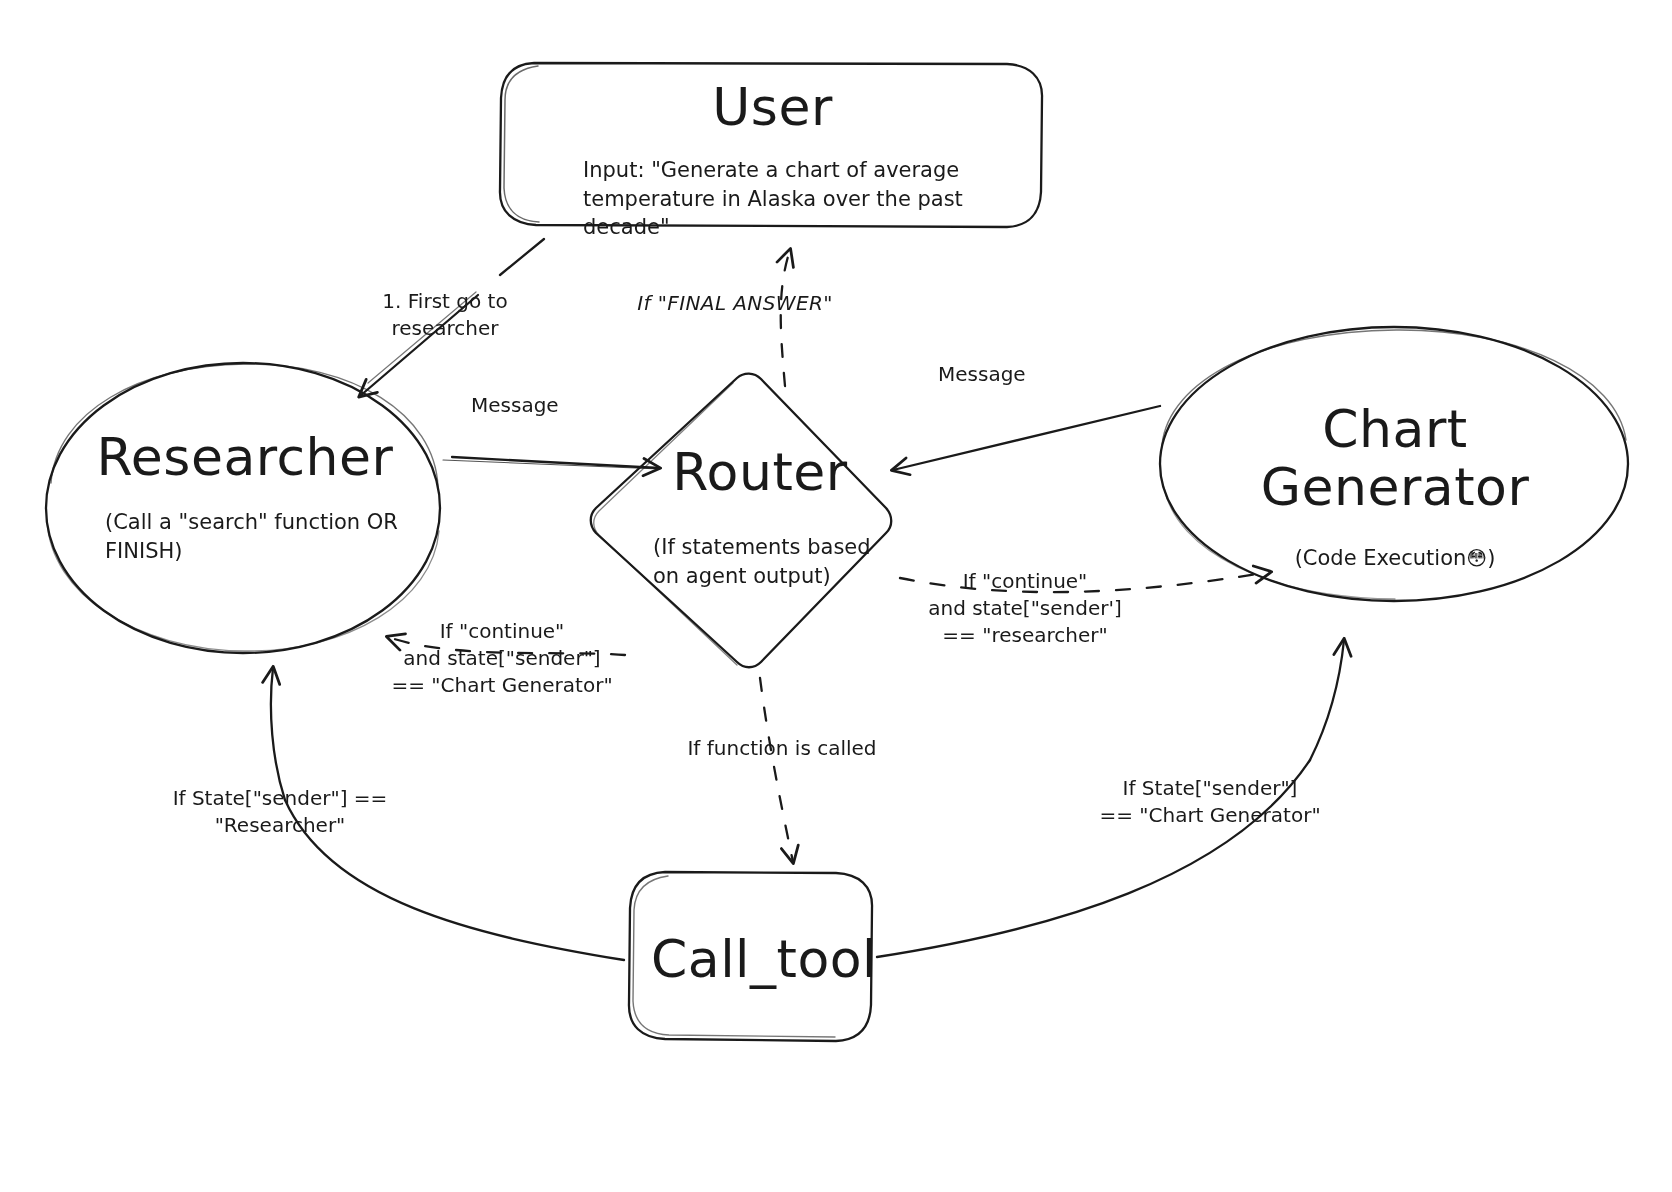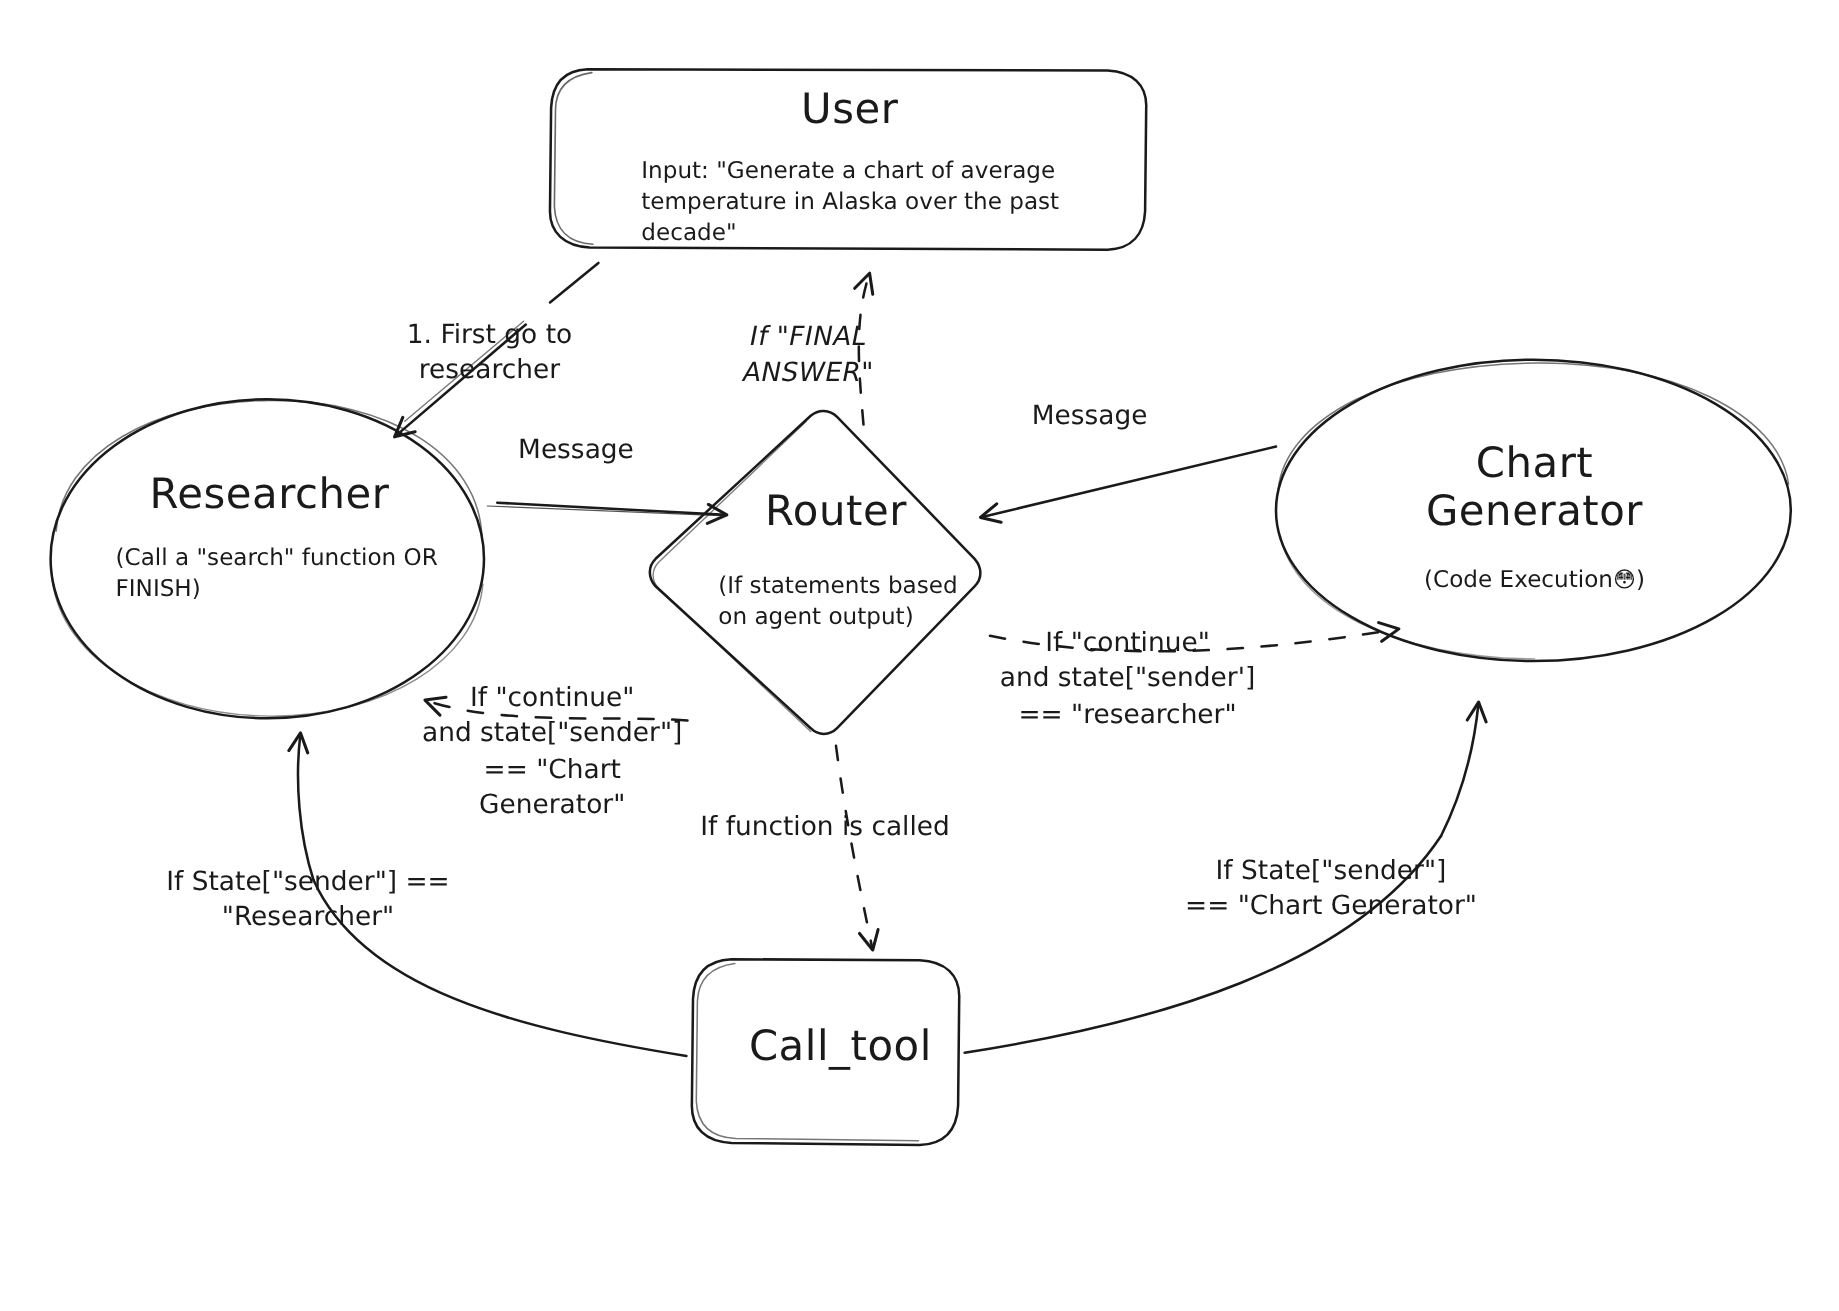--- a/index.html
+++ b/index.html
@@ -24,34 +24,34 @@
     width: 1672px;
     height: 1192px;
   }
   .node-text {
     position: absolute;
     text-align: center;
     color: #1a1a1a;
     pointer-events: none;
   }
   .node-title {
-    font-size: 38px;
+    font-size: 52px;
     font-weight: 400;
     letter-spacing: 0.5px;
     line-height: 1.12;
   }
   .node-sub {
     font-size: 21px;
     line-height: 1.35;
     margin-top: 14px;
   }
   .edge-label {
     position: absolute;
     color: #1a1a1a;
-    font-size: 24px;
+    font-size: 20px;
     line-height: 1.35;
     white-space: pre-line;
   }
   .edge-label.center { text-align: center; }
   .edge-label.italic { font-style: italic; letter-spacing: .4px; }
   .emoji { font-size: 20px; }
 </style>
 </head>
 <body>
 
@@ -186,21 +186,21 @@
   <div class="edge-label" style="left:938px; top:361px;">Message</div>
 
   <div class="edge-label center" style="left:372px; top:618px; width:260px;">If "continue"
 and state["sender"]
 == "Chart Generator"</div>
 
   <div class="edge-label center" style="left:900px; top:568px; width:250px;">If "continue"
 and state["sender']
 == "researcher"</div>
 
-  <div class="edge-label center" style="left:620px; top:735px; width:260px;">If function is called</div>
+  <div class="edge-label center" style="left:652px; top:735px; width:260px;">If function is called</div>
 
   <div class="edge-label center" style="left:140px; top:785px; width:280px;">If State["sender"] ==
 "Researcher"</div>
 
   <div class="edge-label center" style="left:1065px; top:775px; width:290px;">If State["sender"]
 == "Chart Generator"</div>
 
 </div>
 
 </body></html>

